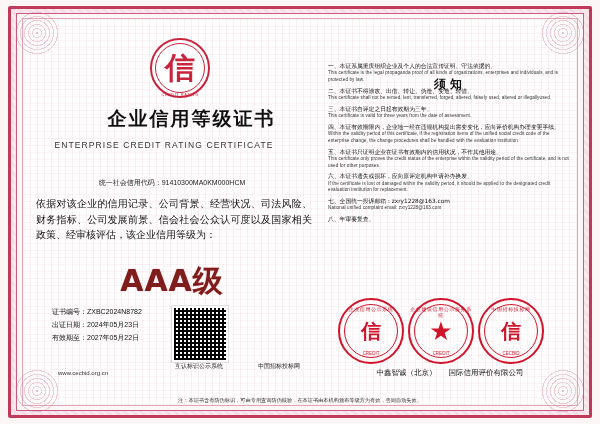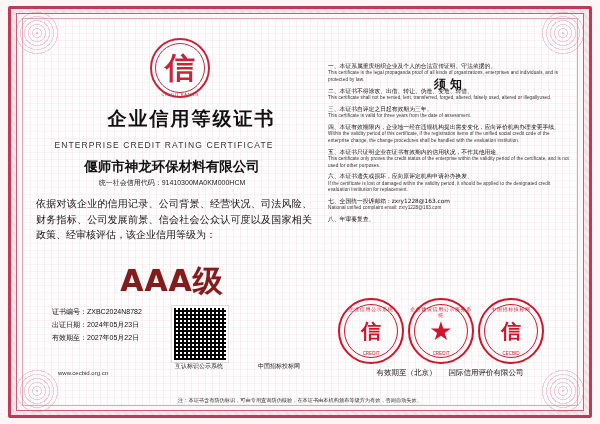--- a/index.html
+++ b/index.html
@@ -205,21 +205,20 @@
         <div class="ring"></div>
         <div class="ring2"></div>
         <div class="glyph">信</div>
         <div class="arc">CREDIT RATING</div>
       </div>
 
       <div class="title-cn">企业信用等级证书</div>
       <div class="title-rule"></div>
       <div class="title-en">ENTERPRISE CREDIT RATING CERTIFICATE</div>
 
-      <div class="company">偃师市神龙环保材料有限公司</div>
 
       <div class="credit-code">
         <span>统一社会信用代码：</span><span>91410300MA0KM000HCM</span>
       </div>
 
       <div class="desc">依据对该企业的信用记录、公司背景、经营状况、司法风险、财务指标、公司发展前景、信会社会公众认可度以及国家相关政策、经审核评估，该企业信用等级为：</div>
 
       <div class="grade">AAA级</div>
 
       <div class="meta">
@@ -293,19 +292,19 @@
       </div>
 
       <div class="stamp s3">
         <div class="inner"></div>
         <div class="top-arc">中国招标投标网</div>
         <div class="center">信</div>
         <div class="bot-arc">CECBID</div>
       </div>
 
       <div class="org-line">
-        <span>有效期至（北京）</span><span>国际信用评价有限公司</span>
+        <span>中鑫智诚（北京）</span><span>国际信用评价有限公司</span>
       </div>
     </div>
 
     <div class="footer-note">注：本证书含有防伪标识，可由专用查询防伪核验，在本证书由本机构颁布等级方为有效，否则自动失效。</div>
   </div>
 </div>
 
 </body></html>

